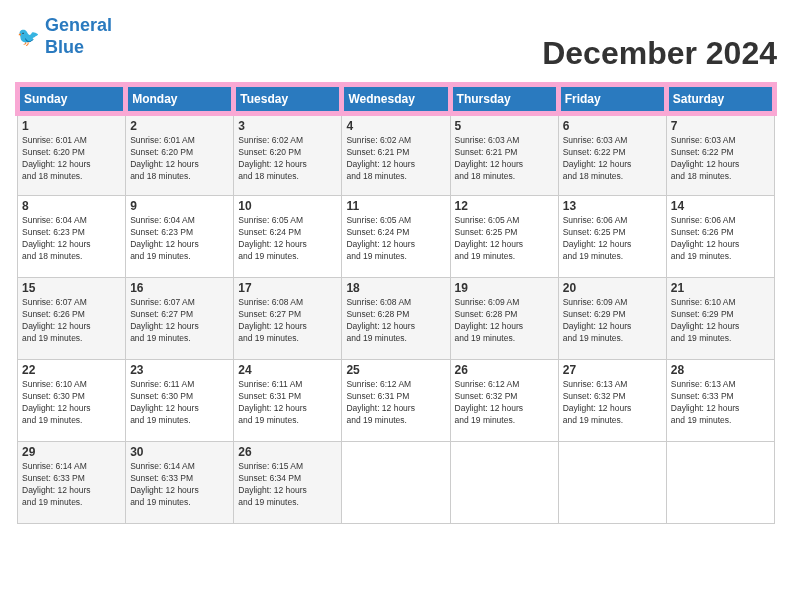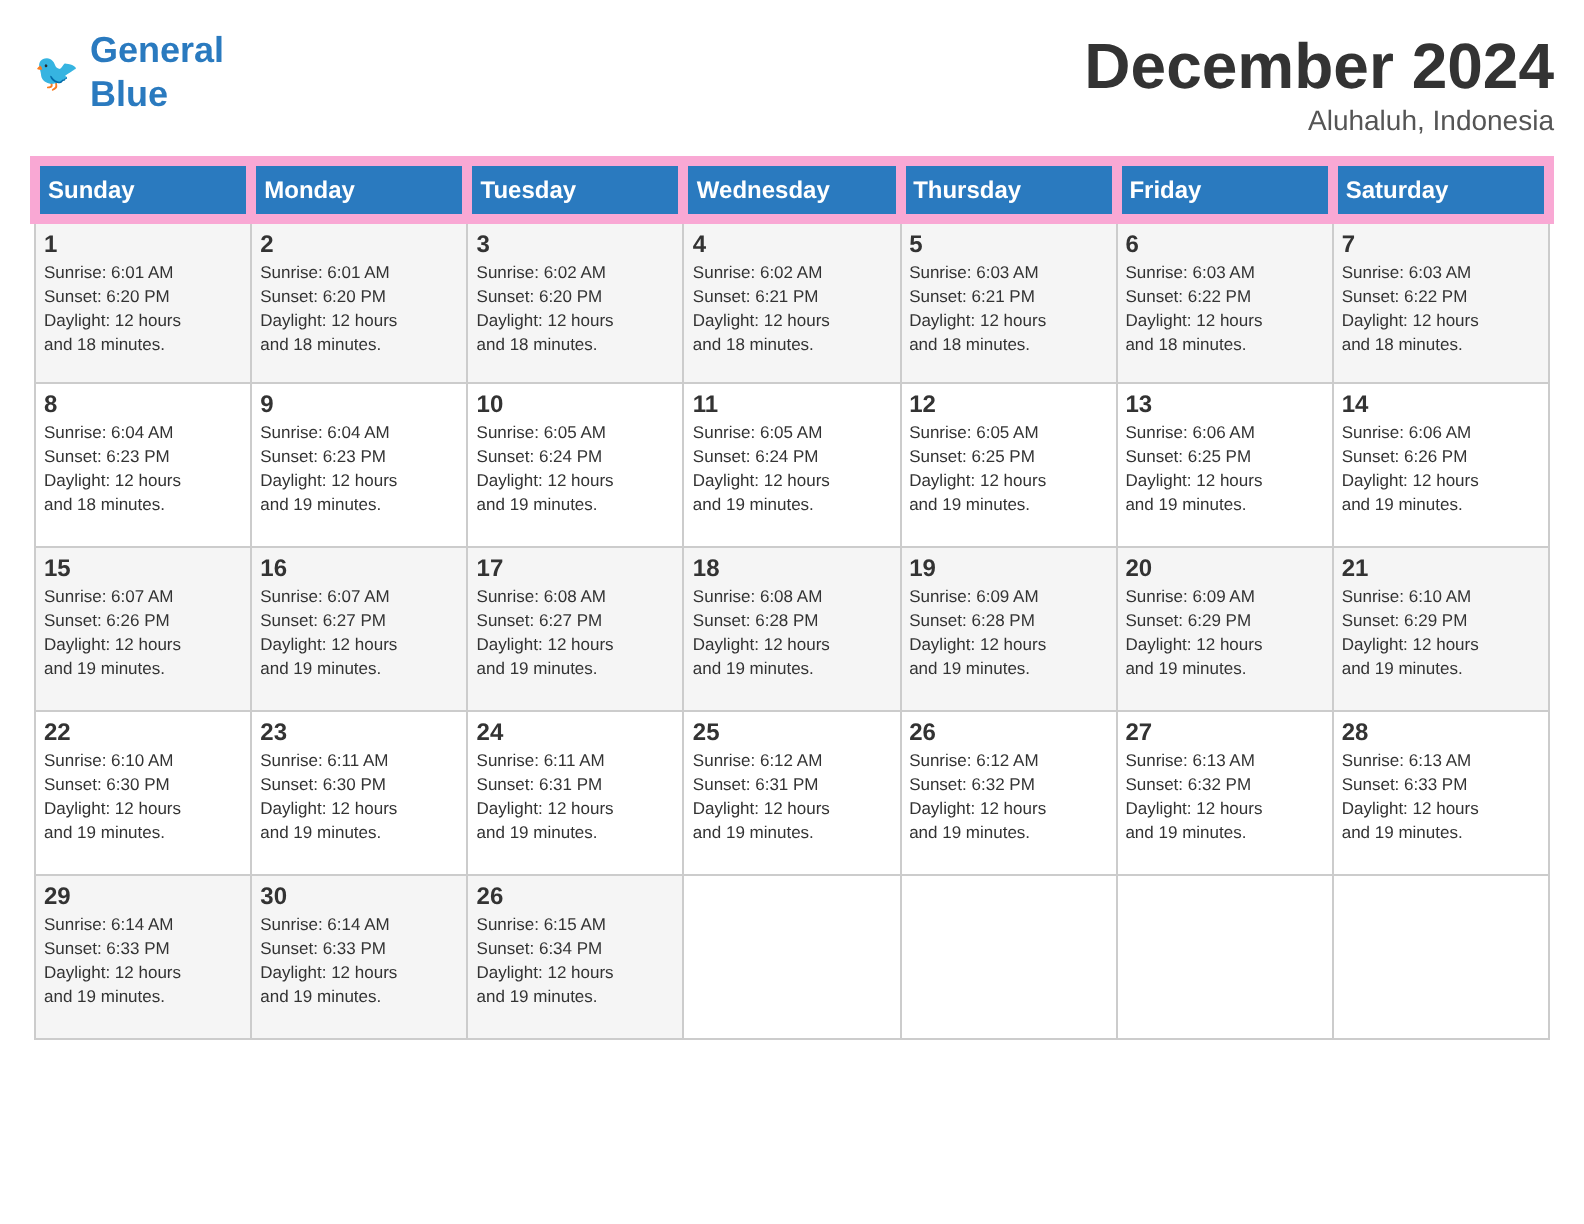--- a/index.html
+++ b/index.html
@@ -41,20 +41,21 @@
       height: 28px;
       margin-left: 2px;
     }
     .title-block {
       text-align: right;
     }
     .month-title {
       font-size: 32px;
       font-weight: bold;
       color: #333;
+      margin-top: 20px;
     }
     .location {
       font-size: 14px;
       color: #555;
     }
     .calendar {
       width: 100%;
       border-collapse: collapse;
       table-layout: fixed;
     }
@@ -108,21 +109,20 @@
       </svg>
       <div>
         <div class="logo-text">
           <span>General</span><br>
           <span>Blue</span>
         </div>
       </div>
     </div>
     <div class="title-block">
       <div class="month-title">December 2024</div>
-      <div class="location">Aluhaluh, Indonesia</div>
     </div>
   </div>
 
   <table class="calendar">
     <thead>
       <tr>
       <th>Sunday</th>
           <th>Monday</th>
           <th>Tuesday</th>
           <th>Wednesday</th>

